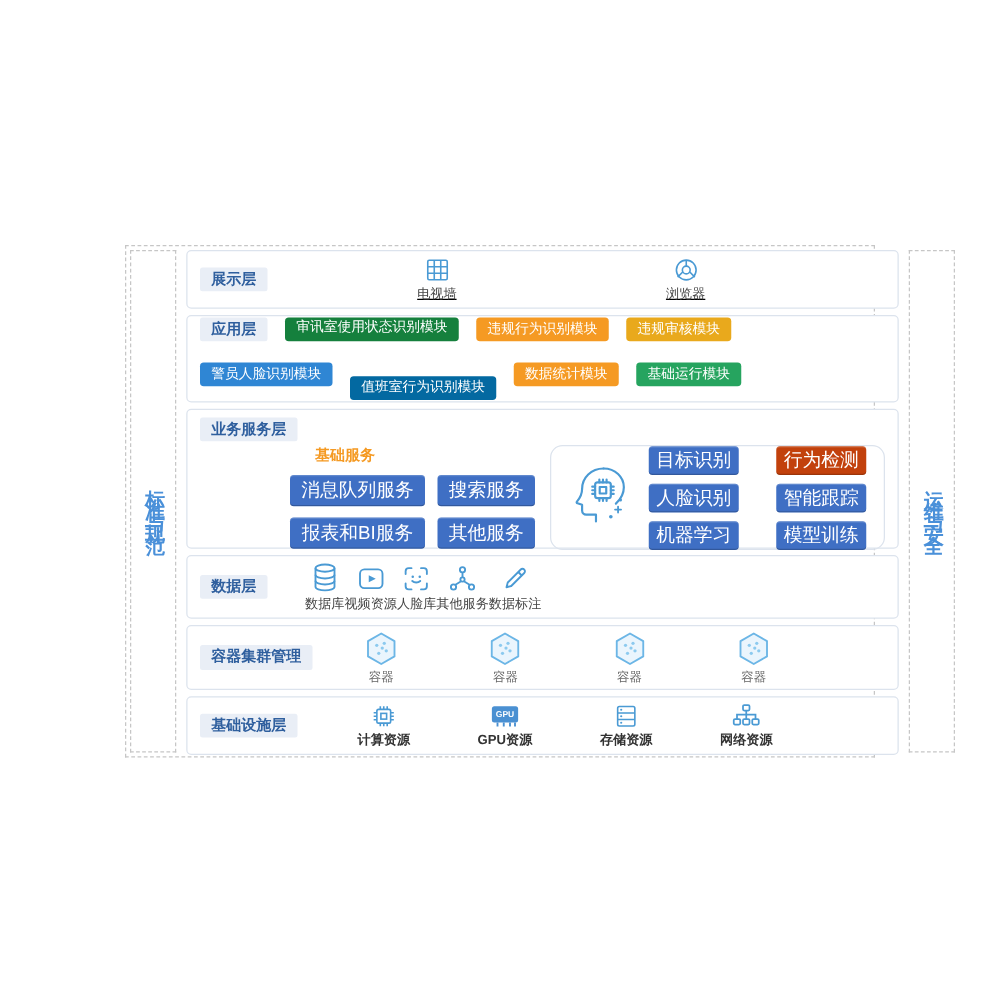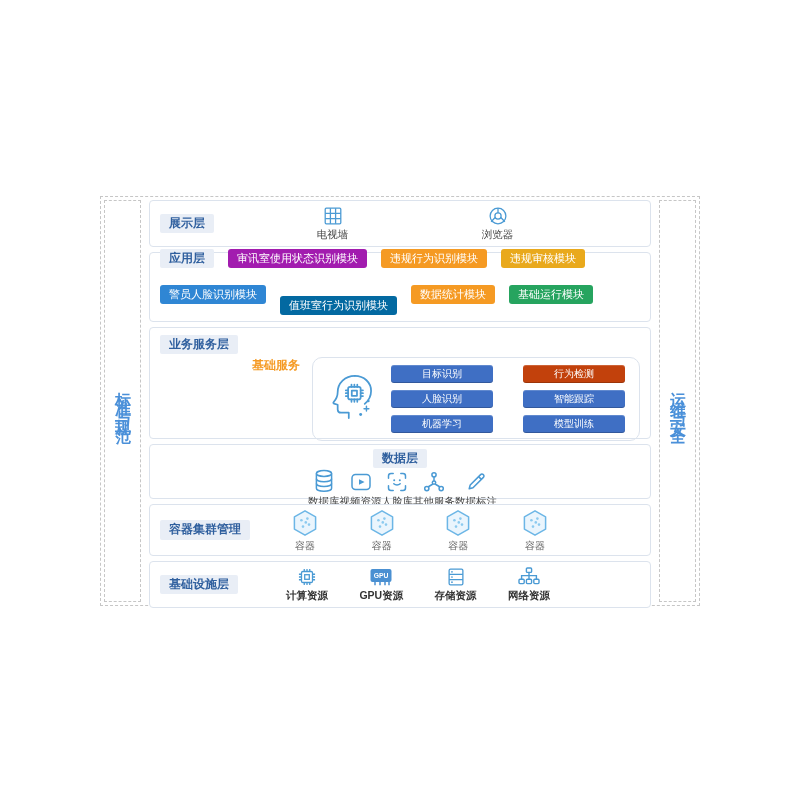--- a/index.html
+++ b/index.html
@@ -38,52 +38,52 @@
   }
   .ltitle {
     display: inline-block; flex: none;
     background: #e9eef6; color: #2f5f9e;
     font-weight: bold; font-size: 12px;
     padding: 3px 9px; border-radius: 2px;
     white-space: nowrap; line-height: 1.1;
   }
   
   .layer.presentation { height: 50px; display: flex; align-items: center; padding: 4px 10px; gap: 36px; }
-  .pres-items { flex: 1; display: flex; justify-content: space-around; padding-right: 60px; }
+  .pres-items { flex: 1; display: flex; justify-content: space-around; padding-right: 60px; text-decoration: underline; }
   .icon-item { display: flex; flex-direction: column; align-items: center; gap: 1px; }
   .icon-item .ilabel { font-size: 10.5px; color: #444; white-space: nowrap; }
   
-  .layer.application { height: 70px; padding: 6px 10px; display: flex; flex-direction: column; justify-content: flex-end; gap: 6px; }
+  .layer.application { height: 70px; padding: 6px 10px; display: flex; flex-direction: column; justify-content: center; gap: 6px; }
   .app-row { display: flex; align-items: center; gap: 14px; }
   .chip {
     color: #fff; font-size: 11px; line-height: 1;
     padding: 4px 9px; border-radius: 3px; white-space: nowrap;
   }
   
   .layer.business { height: 112px; padding: 6px 10px; }
   .biz-body { display: flex; align-items: flex-start; margin-top: 3px; }
   .biz-left { margin-left: 72px; flex: none; }
   .biz-heading { color: #f59a23; font-weight: bold; font-size: 12px; margin-bottom: 7px; margin-left: 20px; }
   .biz-grid { display: grid; grid-template-columns: auto auto; gap: 9px 10px; }
   .btn {
-    color: #fff; font-size: 10px; line-height: 1;
+    color: #fff; font-size: 15px; line-height: 1;
     padding: 5px 9px; border-radius: 3px; text-align: center;
     white-space: nowrap;
     box-shadow: inset 0 -1px 0 rgba(0,0,0,.2), inset 0 1px 0 rgba(255,255,255,.18);
   }
   .ai-box {
     margin-left: 12px; flex: 1; height: 84px;
     border: 1px solid #dce3ed; border-radius: 10px;
     display: flex; align-items: center;
     padding: 6px 14px 6px 10px; gap: 12px;
   }
   .ai-grid { flex: 1; display: grid; grid-template-columns: 1fr 1fr; column-gap: 30px; row-gap: 7px; }
   .btn.ai { padding: 4px 6px; }
   
-  .layer.data { height: 55px; display: flex; align-items: center; padding: 4px 10px; flex-direction: column; }
+  .layer.data { height: 55px; display: flex; align-items: center; padding: 4px 10px; }
   .data-items { flex: 1; display: flex; align-items: flex-end; padding: 0 25px 0 30px; }
   
   .layer.containers { height: 52px; display: flex; align-items: center; padding: 16px 10px; }
   .cont-items { flex: 1; display: flex; justify-content: space-between; padding: 0 90px 0 40px; }
   .cont-items .ilabel { font-size: 10px; color: #666; }
   
   .layer.infra { height: 50px; display: flex; align-items: center; padding: 4px 10px; }
   .infra-items { flex: 1; display: flex; justify-content: space-between; align-items: flex-end; padding: 0 90px 0 48px; }
   .infra-items .ilabel { font-weight: bold; color: #333; }
   svg { display: block; }
@@ -121,37 +121,43 @@
             </g>
           </svg>
           <span class="ilabel">浏览器</span>
         </div>
       </div>
     </div>
 
     <div class="layer application">
       <div class="app-row">
         <span class="ltitle">应用层</span>
-        <span class="chip" style="background-color: #a21caf;">审讯室使用状态识别模块</span>
+        <span class="chip" style="background-color: #15803d; font-family: Liberation Mono, monospace;">审讯室使用状态识别模块</span>
         <span class="chip" style="background-color: rgb(245, 154, 35);">违规行为识别模块</span>
         <span class="chip" style="background-color: rgb(233, 169, 28);">违规审核模块</span>
       </div>
       <div class="app-row">
         <span class="chip" style="background-color: rgb(47, 134, 212);">警员人脸识别模块</span>
         <span class="chip" style="background-color: #0369a1; margin-top: 22px;">值班室行为识别模块</span>
         <span class="chip" style="background-color: rgb(245, 154, 35);">数据统计模块</span>
         <span class="chip" style="background-color: rgb(38, 164, 95);">基础运行模块</span>
       </div>
     </div>
 
     <div class="layer business">
       <span class="ltitle">业务服务层</span>
       <div class="biz-body">
         <div class="biz-left">
           <div class="biz-heading">基础服务</div>
+          <div class="biz-grid">
+            <span class="btn" style="background-color: rgb(63, 111, 196);">消息队列服务</span>
+            <span class="btn" style="background-color: rgb(63, 111, 196);">搜索服务</span>
+            <span class="btn" style="background-color: rgb(63, 111, 196);">报表和BI服务</span>
+            <span class="btn" style="background-color: rgb(63, 111, 196);">其他服务</span>
+          </div>
         </div>
         <div class="ai-box">
           <svg width="56" height="56" viewBox="0 0 58 58">
             <g fill="none" stroke="#4a9ad4" stroke-width="1.8" stroke-linecap="round" stroke-linejoin="round">
               <path d="M33 5c-10.2 0-17.8 7.5-17.8 16.9 0 4.5-1.4 7.1-4.3 10.5-.4.5-.2 1.2.5 1.4l3.8 1.2v4.8c0 1.9 1.5 3.4 3.4 3.4h8.1v5.6"></path>
               <path d="M33 5c9.6 0 16.8 7 16.8 15.6 0 5.7-2.7 10-6.6 13.5"></path>
               <rect x="26" y="16.5" width="13" height="13" rx="2"></rect>
               <rect x="29.8" y="20.3" width="5.4" height="5.4"></rect>
               <path d="M29.5 16.5v-2.4M32.5 16.5v-2.4M35.5 16.5v-2.4M29.5 29.5v2.4M32.5 29.5v2.4M35.5 29.5v2.4M26 20h-2.4M26 23h-2.4M26 26h-2.4M39 20h2.4M39 23h2.4M39 26h2.4"></path>
               <path d="M45 36.5v5M42.5 39h5" stroke-width="1.5"></path>

